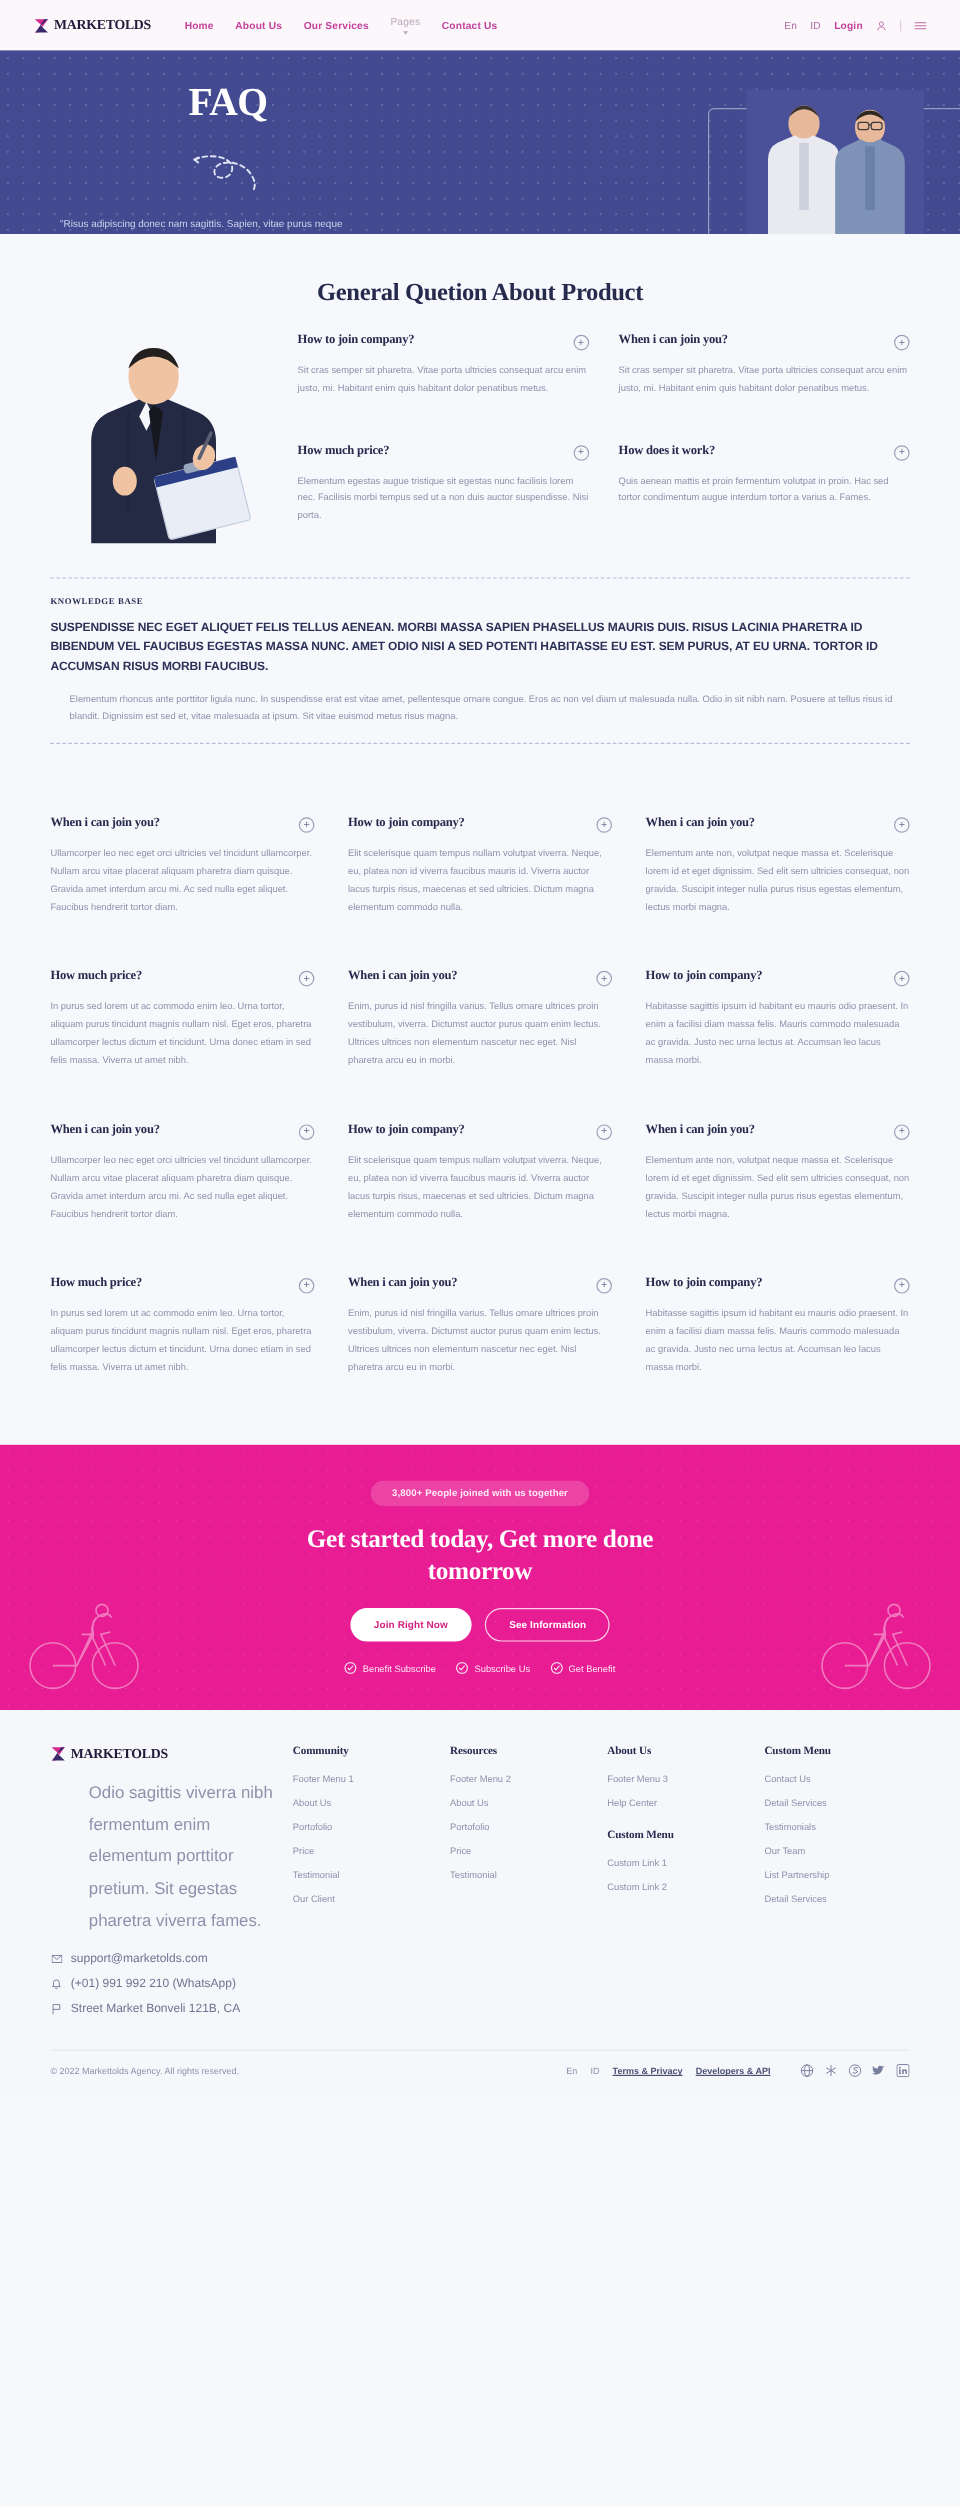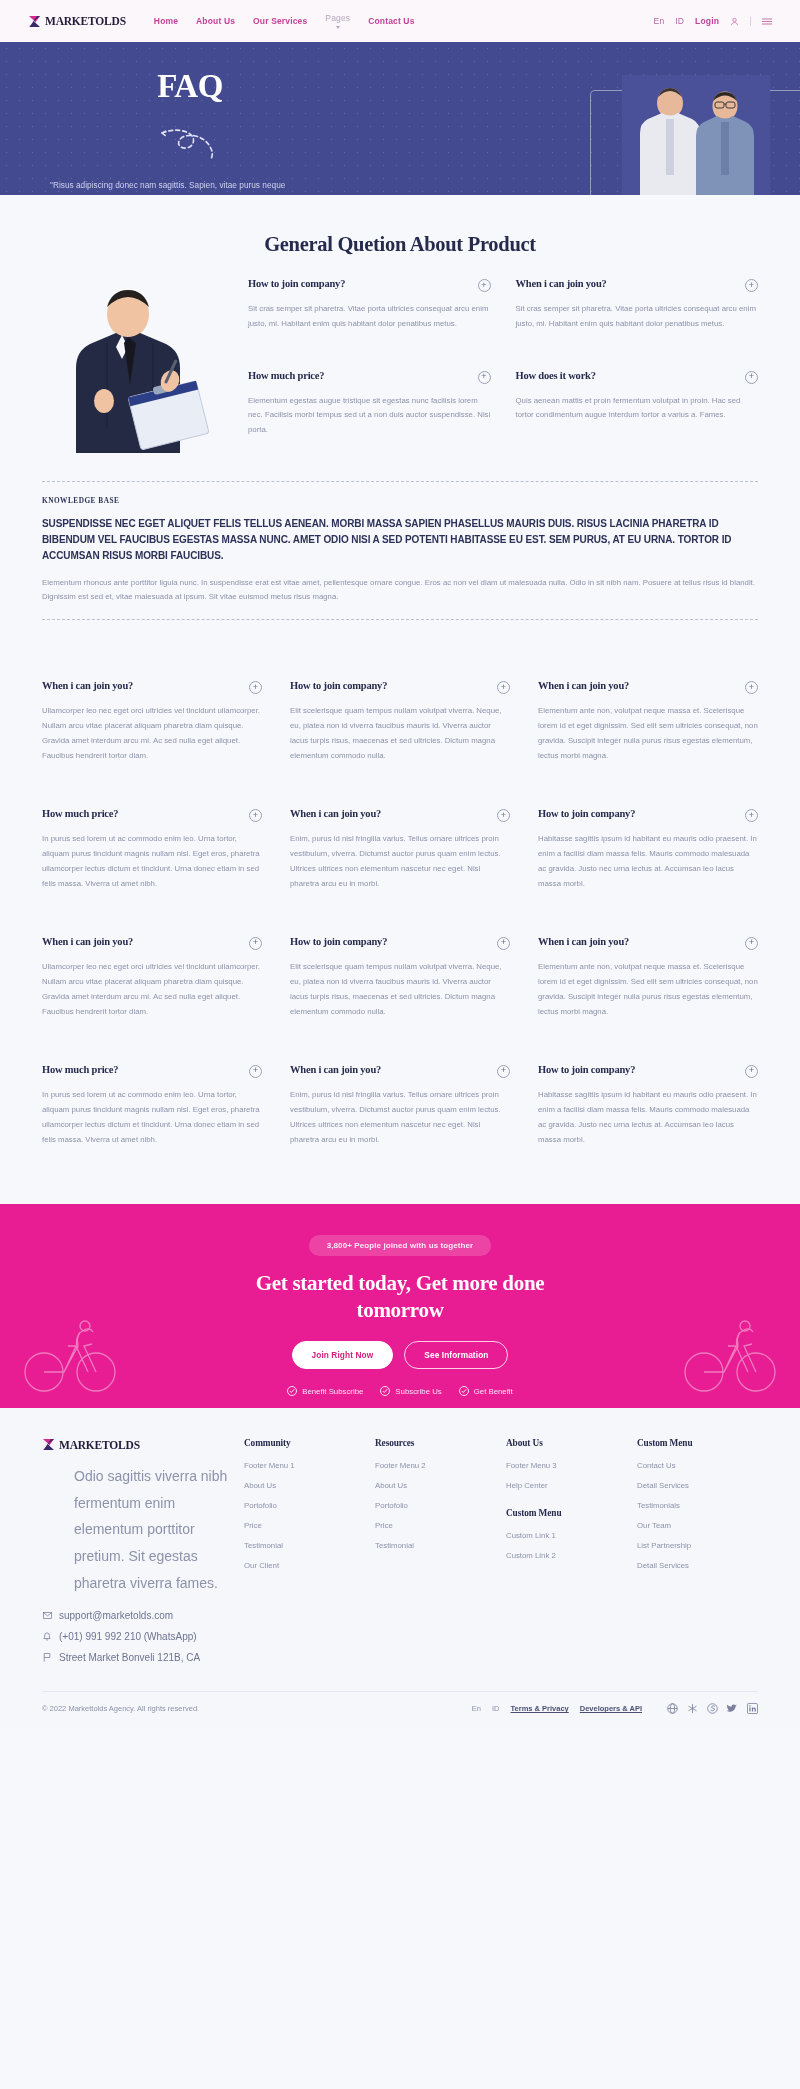--- a/index.html
+++ b/index.html
@@ -99,32 +99,32 @@
   .kb-label {
     font-family:"Liberation Serif", serif; font-weight:bold;
     font-size:7.3px; letter-spacing:0.5px; color:#2c3157;
   }
   .kb-head {
     margin-top:11px;
     font-family:"Liberation Sans", sans-serif;
     font-weight:bold; font-size:10px; line-height:1.62; color:#2c3157;
     letter-spacing:-0.1px;
   }
-  .kb-body { margin-top:11px; font-size:7.8px; line-height:1.9; color:#8d92ab; }
+  .kb-body { margin-top:11px; font-size:7.8px; line-height:1.9; color:#8d92ab;margin-left:16px; }
 
   
   .grid-sec { background:#f7f8fc; padding:4px 42px 34px; }
   .grid3 { display:grid; grid-template-columns:1fr 1fr 1fr; column-gap:28px; row-gap:0; }
   .grid-cell { padding:22px 0 22px; }
   .grid-cell .faq-a { min-height:0; }
 
   
   .cta {
     background:#e81d93; position:relative; overflow:hidden;
-    padding:30px 0 12px; text-align:center;
+    padding:30px 0 30px; text-align:center;
     background-image:radial-gradient(rgba(255,255,255,.22) 0.7px, transparent 0.7px);
     background-size:14px 14px;
   }
   .cta-pill {
     display:inline-block; background:rgba(255,255,255,.17);
     color:#ffe9f6; font-size:8px; font-weight:bold; letter-spacing:0.1px;
     padding:6px 18px; border-radius:20px;
   }
   .cta-title {
     margin:14px auto 0; width:330px;

